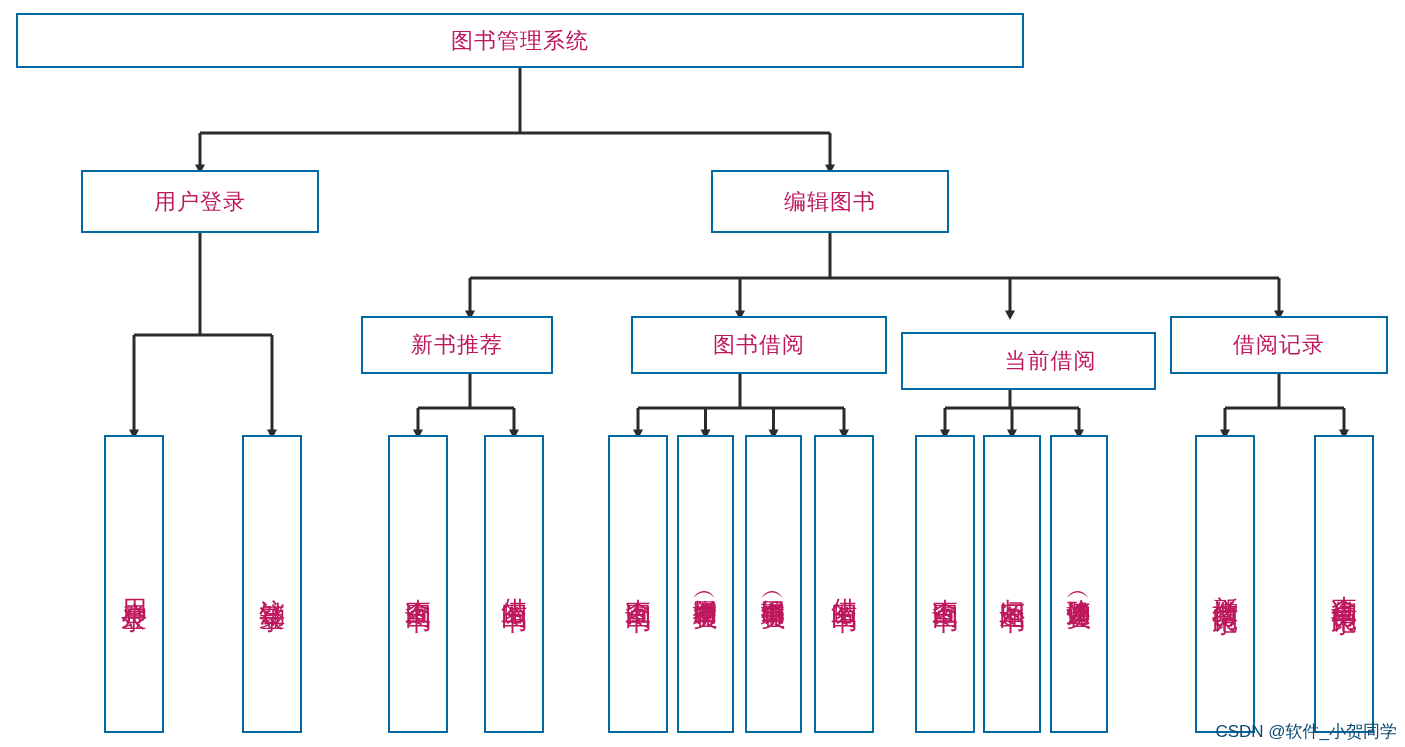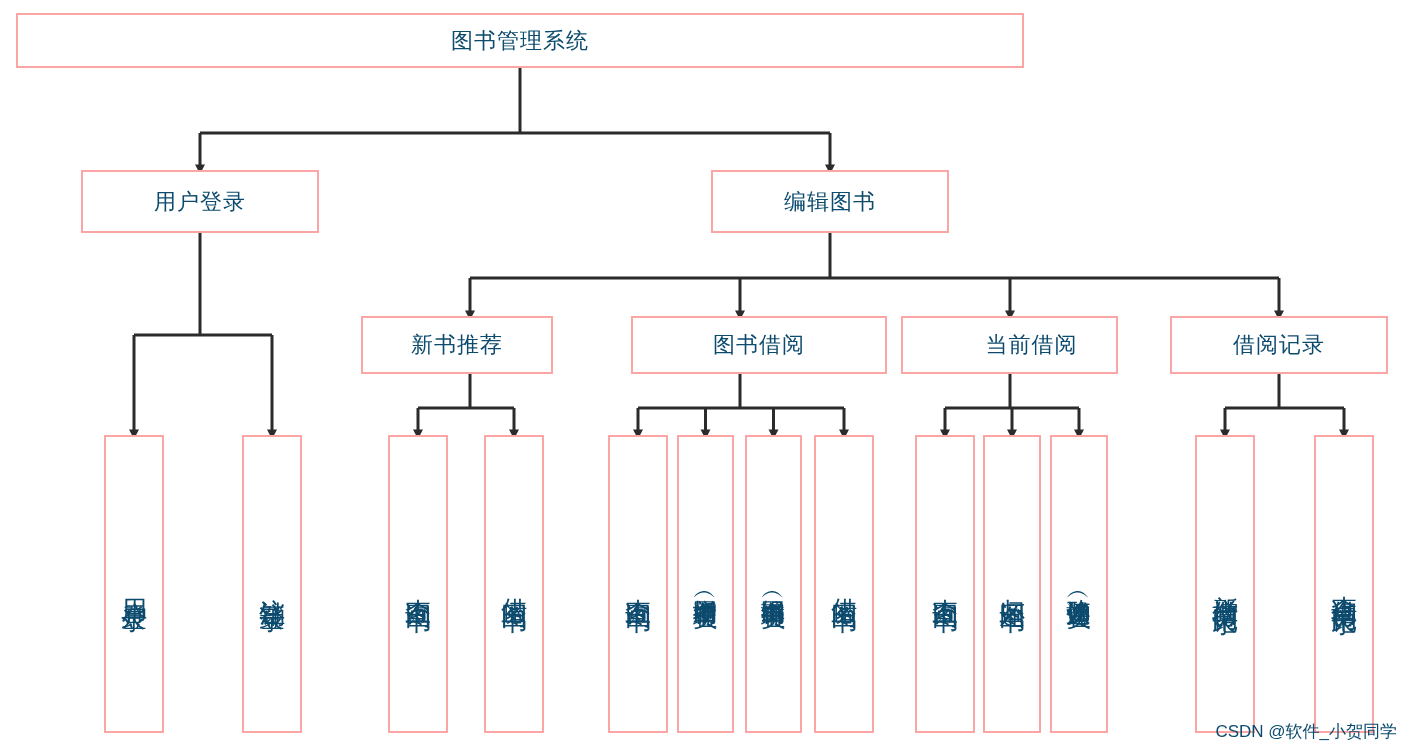--- a/index.html
+++ b/index.html
@@ -22,25 +22,25 @@
     left: 0;
     top: 0;
     width: 1405px;
     height: 747px;
     pointer-events: none;
   }
   .node {
     position: absolute;
     box-sizing: border-box;
     background: #ffffff;
-    border: 2px solid #fca5a5;
+    border: 2px solid #0369a1;
     display: flex;
     align-items: center;
     justify-content: center;
-    color: #0c4a6e;
+    color: #be185d;
     z-index: 2;
   }
   .node .label {
     display: block;
     text-align: center;
     line-height: 1.18;
     white-space: pre-line;
   }
   .node.horiz .label {
     font-size: 22px;
@@ -130,21 +130,21 @@
       </div>
       <div class="node horiz" style="left: 711px; top: 170px; width: 238px; height: 63px;">
         <span class="label">编辑图书</span>
       </div>
       <div class="node horiz" style="left: 361px; top: 316px; width: 192px; height: 58px;">
         <span class="label">新书推荐</span>
       </div>
       <div class="node horiz" style="left: 631px; top: 316px; width: 256px; height: 58px;">
         <span class="label">图书借阅</span>
       </div>
-      <div class="node horiz" style="left: 901px; top: 316px; width: 217px; height: 58px; padding-left: 44px;">
+      <div class="node horiz" style="left: 901px; top: 332px; width: 255px; height: 58px; padding-left: 44px;">
         <span class="label">当前借阅</span>
       </div>
       <div class="node horiz" style="left: 1170px; top: 316px; width: 218px; height: 58px;">
         <span class="label">借阅记录</span>
       </div>
       <div class="node vert" style="left: 104px; top: 435px; width: 60px; height: 298px;">
         <span class="label">用户登录</span>
       </div>
       <div class="node vert" style="left: 242px; top: 435px; width: 60px; height: 298px;">
         <span class="label">注销登录</span>

